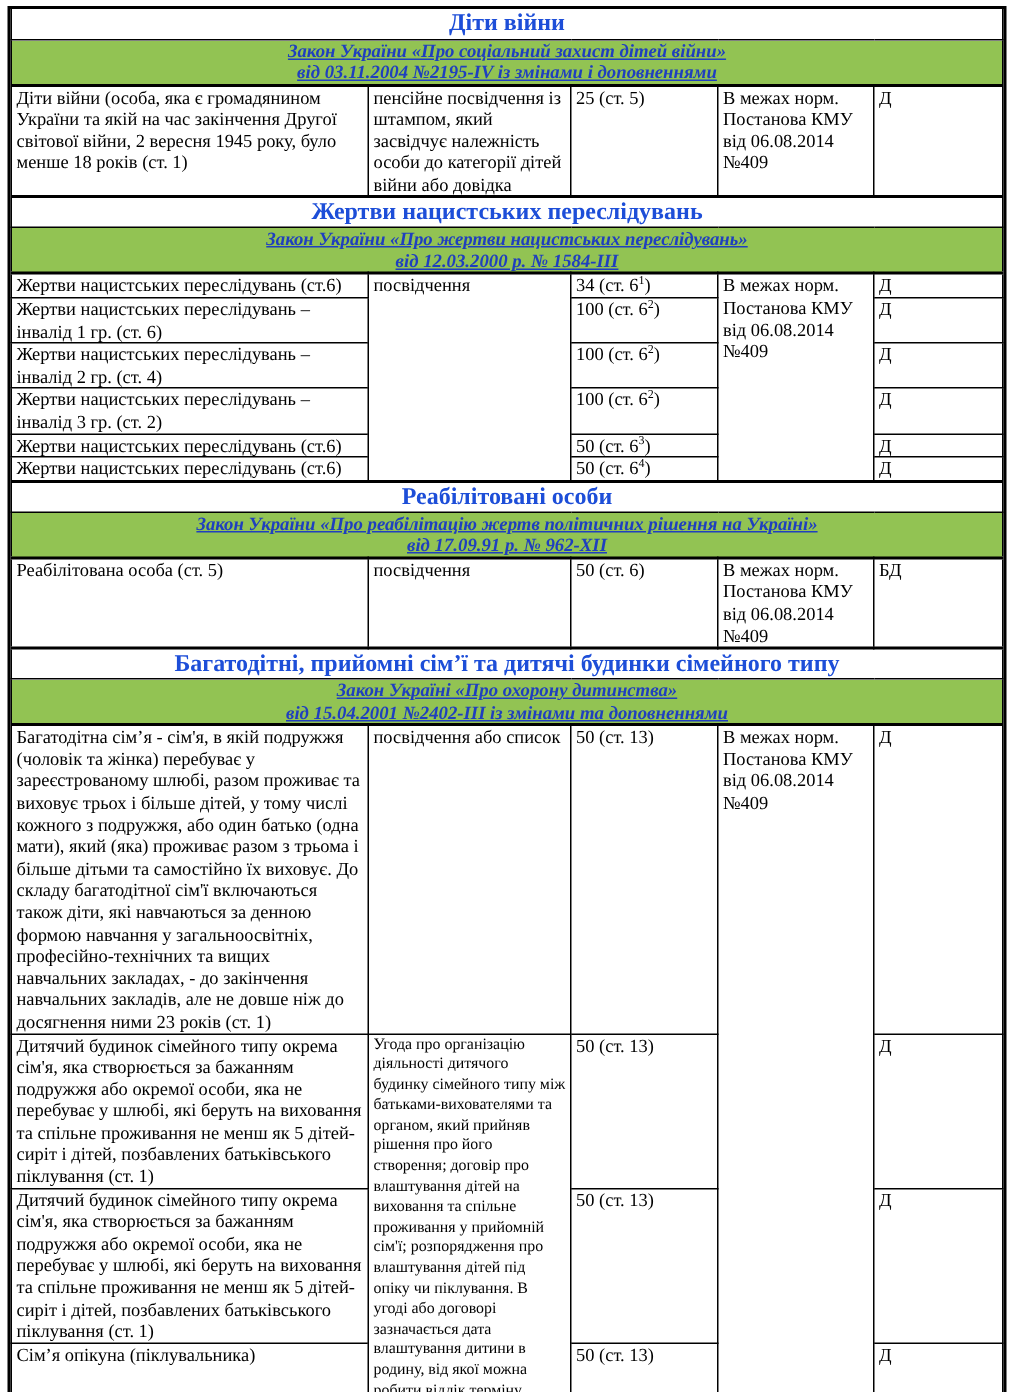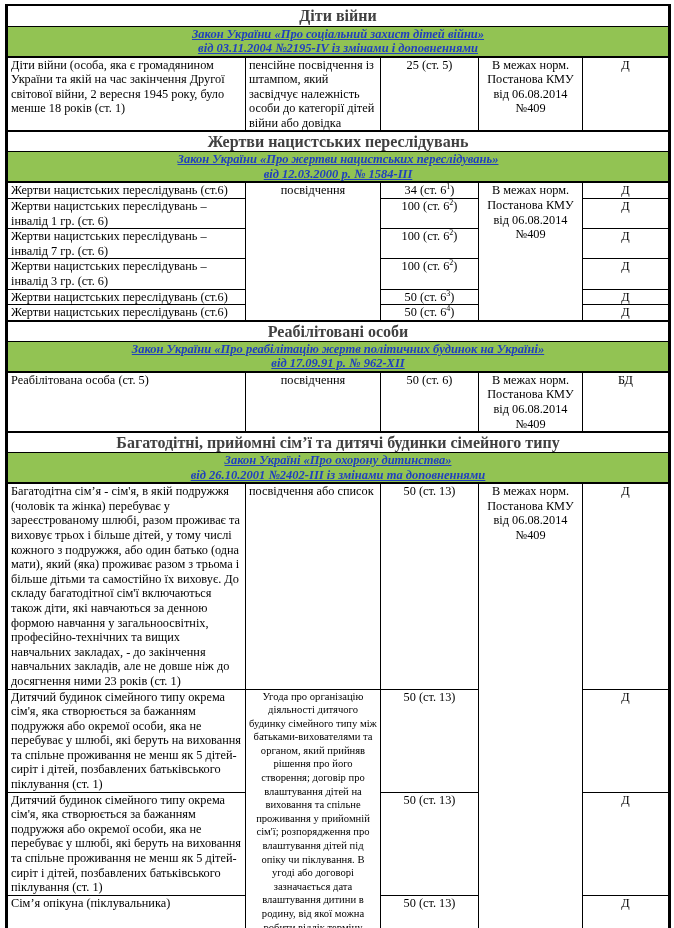--- a/index.html
+++ b/index.html
@@ -13,33 +13,33 @@
     }
     table { border-collapse: collapse; width: 100%; table-layout: fixed; }
     td { border: 1px solid #000; padding: 0 3px; vertical-align: top;
          font-size: 12.3px; line-height: 14.6px; overflow: hidden; }
     col.c1 { width: 238px; }
     col.c2 { width: 135px; }
     col.c3 { width: 98px; }
     col.c4 { width: 104px; }
     col.c5 { width: auto; }
     tr.sec-title td {
-      background: #fff; text-align: center; color: #404040;
+      background: #fff; text-align: center; color: #1d4ed8;
       font-weight: bold; font-size: 16px; line-height: 19px; padding: 0;
       border-top: 2px solid #000; border-bottom: 1px solid #000;
     }
     tr.sec-title.first td { border-top: none; }
     tr.law td {
       background: #92C353; text-align: center; padding: 0;
       font-size: 12.5px; line-height: 14.5px; font-weight: bold; font-style: italic;
       border-bottom: 2px solid #000;
       margin-left: 46px;
     }
     .law-link { color: #1F3FBF; text-decoration: underline; cursor: pointer; }
-    .center { text-align: center; }
+    .center { }
     .sm { font-size: 10.6px; line-height: 13.6px; }
     sup { font-size: 8px; line-height: 0; vertical-align: 5px; }
   </style>
 </head>
 <body>
 
 <div class="doc">
 <table>
   <colgroup>
         <col class="c1">
@@ -82,64 +82,64 @@
     <td class="center"><span>34 (ст. 6</span><sup>1</sup><span>)</span></td>
     <td rowspan="6" class="center">В межах норм. Постанова КМУ від 06.08.2014 №409</td>
     <td class="center">Д</td>
   </tr>
   <tr style="height:26px">
     <td>Жертви нацистських переслідувань – інвалід 1 гр. (ст. 6)</td>
     <td class="center"><span>100 (ст. 6</span><sup>2</sup><span>)</span></td>
     <td class="center">Д</td>
   </tr>
   <tr style="height:28px">
-    <td>Жертви нацистських переслідувань – інвалід 7 гр. (ст. 6)</td>
+    <td>Жертви нацистських переслідувань – інвалід 2 гр. (ст. 4)</td>
     <td class="center"><span>100 (ст. 6</span><sup>2</sup><span>)</span></td>
     <td class="center">Д</td>
   </tr>
   <tr style="height:29px">
-    <td>Жертви нацистських переслідувань – інвалід 3 гр. (ст. 6)</td>
+    <td>Жертви нацистських переслідувань – інвалід 3 гр. (ст. 2)</td>
     <td class="center"><span>100 (ст. 6</span><sup>2</sup><span>)</span></td>
     <td class="center">Д</td>
   </tr>
   <tr style="height:15px">
     <td>Жертви нацистських переслідувань  (ст.6)</td>
     <td class="center"><span>50 (ст. 6</span><sup>3</sup><span>)</span></td>
     <td class="center">Д</td>
   </tr>
   <tr style="height:15px">
     <td>Жертви нацистських переслідувань  (ст.6)</td>
     <td class="center"><span>50 (ст. 6</span><sup>4</sup><span>)</span></td>
     <td class="center">Д</td>
   </tr>
 
   <tr class="sec-title" style="height:19px">
     <td colspan="5">Реабілітовані особи</td>
   </tr>
   <tr class="law" style="height:28px">
     <td colspan="5">
-      <span class="law-link">Закон України «Про реабілітацію жертв політичних будинок на Україні»</span><br>
+      <span class="law-link">Закон України «Про реабілітацію жертв політичних рішення на Україні»</span><br>
       <span class="law-link">від 17.09.91 р. № 962-XII</span>
     </td>
   </tr>
   <tr style="height:59px">
     <td>Реабілітована особа (ст. 5)</td>
     <td class="center">посвідчення</td>
     <td class="center">50 (ст. 6)</td>
     <td class="center">В межах норм. Постанова КМУ від 06.08.2014 №409</td>
     <td class="center">БД</td>
   </tr>
 
   <tr class="sec-title" style="height:19px">
     <td colspan="5">Багатодітні, прийомні сім’ї та дитячі будинки сімейного типу</td>
   </tr>
   <tr class="law" style="height:29px">
     <td colspan="5">
       <span class="law-link">Закон Україні «Про охорону дитинства»</span><br>
-      <span class="law-link">від 26.10.2001 №2402-ІІІ із змінами та доповненнями</span>
+      <span class="law-link">від 15.04.2001 №2402-ІІІ із змінами та доповненнями</span>
     </td>
   </tr>
   <tr style="height:175px">
     <td>Багатодітна сім’я - сім'я, в якій подружжя (чоловік та жінка) перебуває у зареєстрованому шлюбі, разом проживає та виховує трьох і більше дітей, у тому числі кожного з подружжя, або один батько (одна мати), який (яка) проживає разом з трьома і більше дітьми та самостійно їх виховує. До складу багатодітної сім'ї включаються також діти, які навчаються за денною формою навчання у загальноосвітніх, професійно-технічних та вищих навчальних закладах, - до закінчення навчальних закладів, але не довше ніж до досягнення ними 23 років (ст. 1)</td>
     <td>посвідчення або список</td>
     <td class="center">50 (ст. 13)</td>
     <td rowspan="4" class="center">В межах норм. Постанова КМУ від 06.08.2014 №409</td>
     <td class="center">Д</td>
   </tr>
   <tr style="height:97px">

